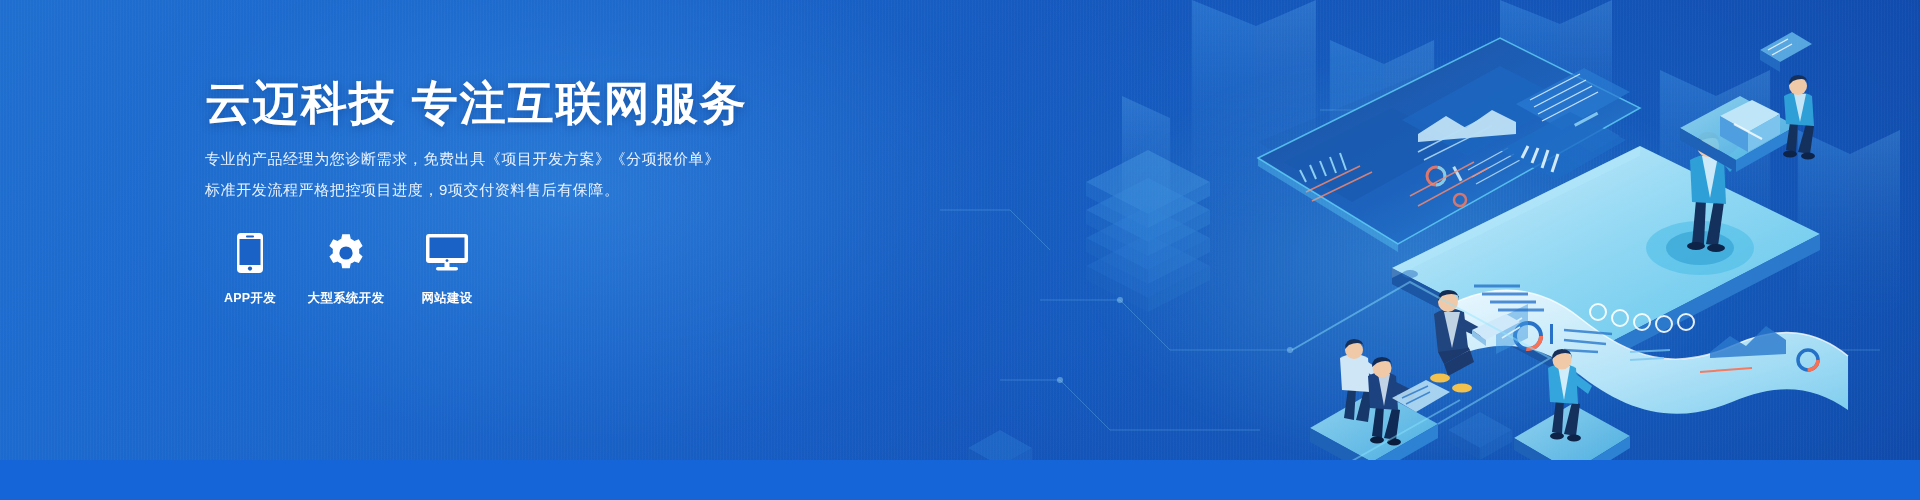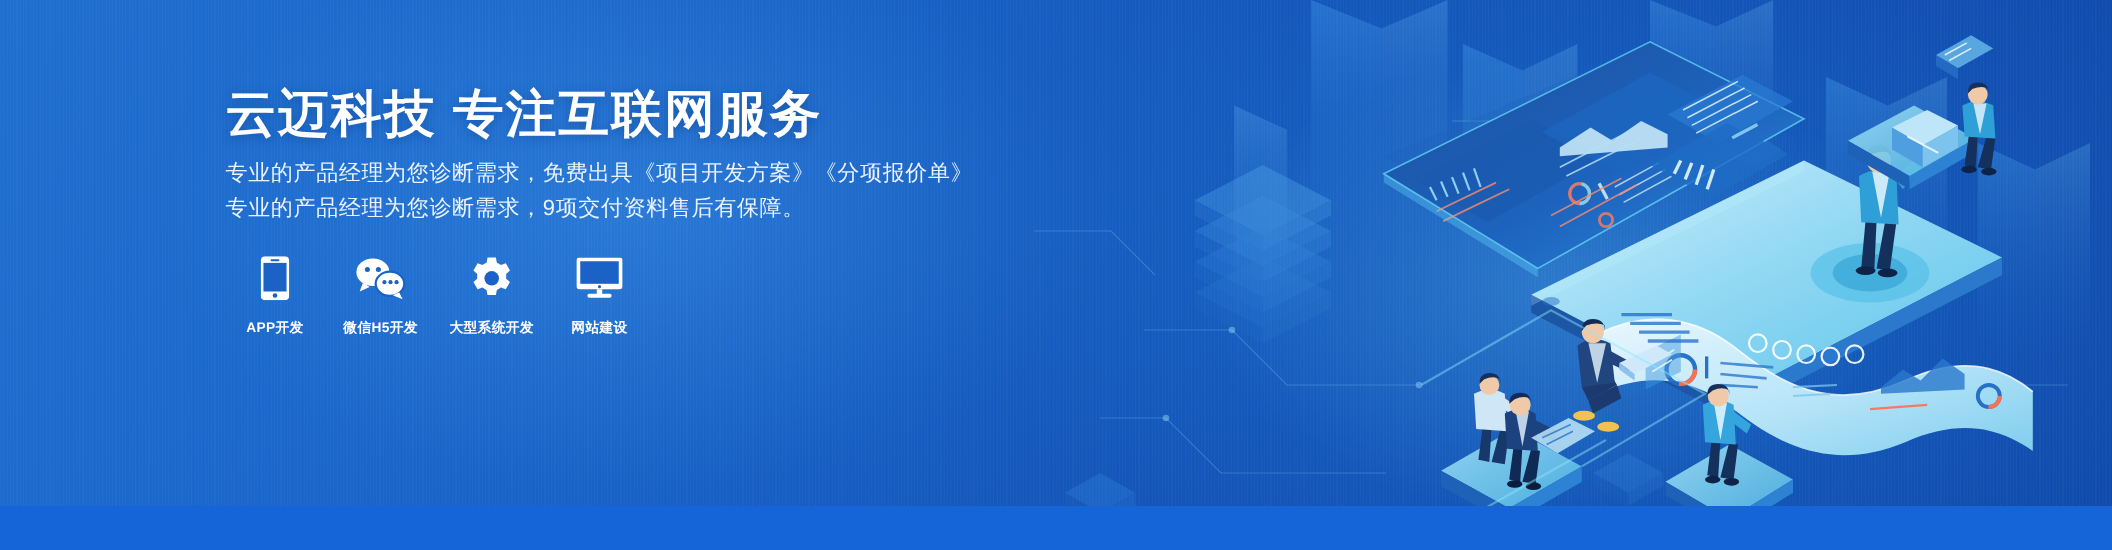--- a/index.html
+++ b/index.html
@@ -41,21 +41,21 @@
     color:#ffffff;
     letter-spacing:2px;
     white-space:nowrap;
     text-shadow:0 2px 10px rgba(4,40,100,0.35);
   }
   .subtitle {
     position:absolute; top:143px; left:0;
     width:700px;
   }
   .subtitle-line {
-    font-size:20px;
+    font-size:15px;
     color:#eaf3ff;
     line-height:31px;
     letter-spacing:0.6px;
     white-space:nowrap;
   }
 
   
   .services {
     position:absolute;
     top:232px; left:8px;
@@ -484,56 +484,38 @@
       <polygon points="452,268 700,146 700,156 452,278" fill="#bff0ff" opacity="0.25"></polygon>
     </svg>
   </div>
 
   <div class="content">
 
     <div class="title">云迈科技 专注互联网服务</div>
 
     <div class="subtitle">
       <div class="subtitle-line">专业的产品经理为您诊断需求，免费出具《项目开发方案》《分项报价单》</div>
-      <div class="subtitle-line">专业的产品经理为您诊断需求，9项交付资料售后有保障。</div>
+      <div class="subtitle-line">标准开发流程严格把控项目进度，9项交付资料售后有保障。</div>
     </div>
 
     <div class="services">
 
       <div class="service">
         <span class="service-icon">
           <svg width="26" height="40" viewBox="0 0 26 40">
             <rect x="0" y="0" width="26" height="40" rx="4" fill="#ffffff"></rect>
             <rect x="2.5" y="6" width="21" height="26" fill="#1a62c6"></rect>
             <rect x="9" y="2.6" width="8" height="1.8" rx="0.9" fill="#1a62c6"></rect>
             <circle cx="13" cy="35.6" r="2.1" fill="#1a62c6"></circle>
           </svg>
         </span>
         <span class="service-label">APP开发</span>
       </div>
 
 
-      <div class="service">
-        <span class="service-icon">
-          <svg width="46" height="38" viewBox="0 0 46 38">
-
-            <ellipse cx="16" cy="13.5" rx="15" ry="12.5" fill="#ffffff"></ellipse>
-            <polygon points="7,23 4,31 13,27" fill="#ffffff"></polygon>
-            <circle cx="11" cy="11" r="2.3" fill="#1a62c6"></circle>
-            <circle cx="21" cy="11" r="2.3" fill="#1a62c6"></circle>
-
-            <ellipse cx="31.5" cy="24" rx="13" ry="11" fill="#ffffff" stroke="#1a62c6" stroke-width="2"></ellipse>
-            <polygon points="40,32 43,38 34,34.5" fill="#ffffff"></polygon>
-            <circle cx="26.5" cy="22.5" r="1.9" fill="#1a62c6"></circle>
-            <circle cx="32" cy="22.5" r="1.9" fill="#1a62c6"></circle>
-            <circle cx="37.5" cy="22.5" r="1.9" fill="#1a62c6"></circle>
-          </svg>
-        </span>
-        <span class="service-label">微信H5开发</span>
-      </div>
 
       <div class="service">
         <span class="service-icon">
           <svg width="40" height="40" viewBox="0 0 40 40">
             <path d="M16.2 1.2 h7.6 l0.9 4.6 a14.6 14.6 0 0 1 3.7 2.15 l4.4 -1.6 l3.8 6.6 l-3.5 3.1
                      a14.9 14.9 0 0 1 0 4.3 l3.5 3.1 l-3.8 6.6 l-4.4 -1.6 a14.6 14.6 0 0 1 -3.7 2.15
                      l-0.9 4.6 h-7.6 l-0.9 -4.6 a14.6 14.6 0 0 1 -3.7 -2.15 l-4.4 1.6 l-3.8 -6.6 l3.5 -3.1
                      a14.9 14.9 0 0 1 0 -4.3 l-3.5 -3.1 l3.8 -6.6 l4.4 1.6 a14.6 14.6 0 0 1 3.7 -2.15 Z" fill="#ffffff"></path>
             <circle cx="20" cy="20" r="6.6" fill="#1a62c6"></circle>
           </svg>

